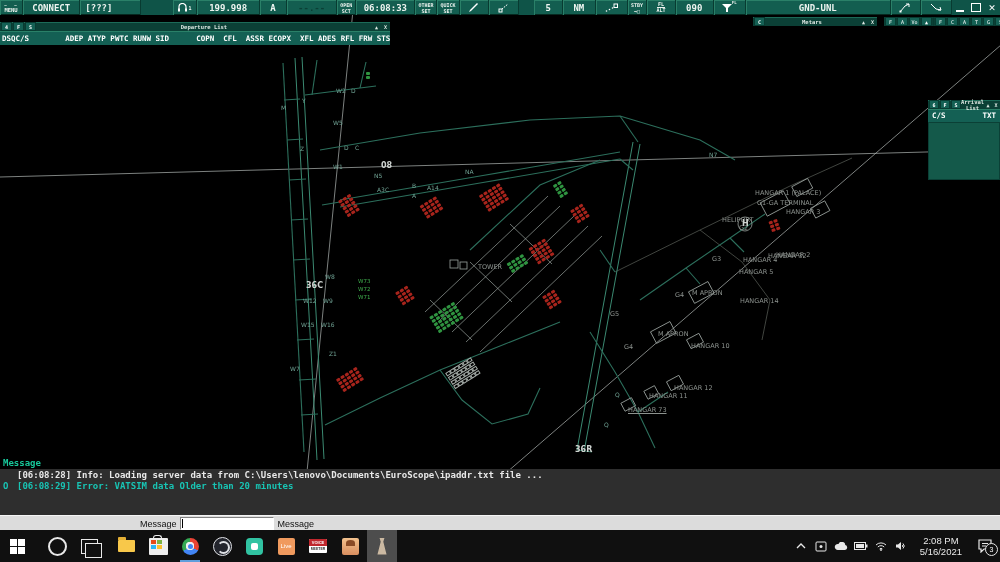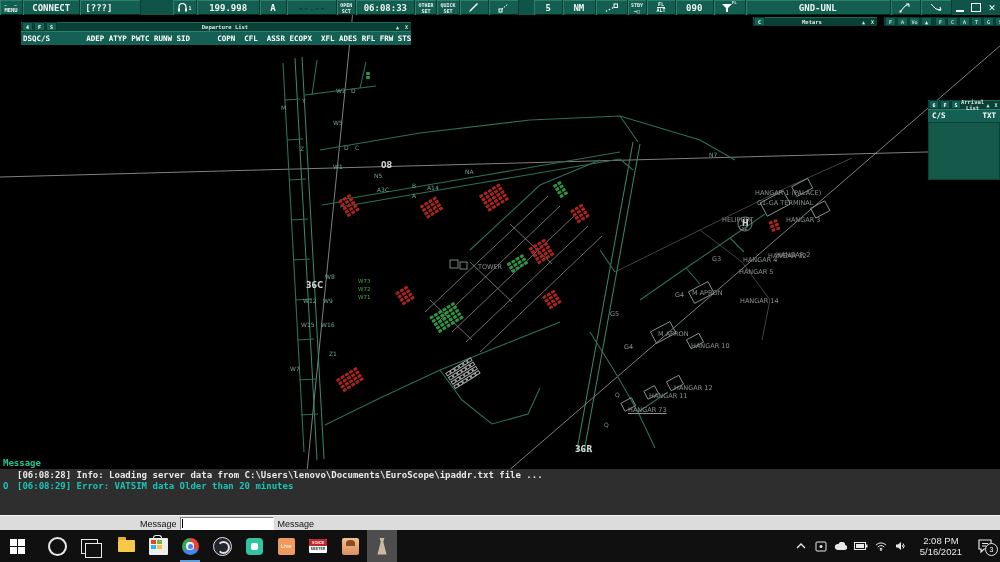--- a/index.html
+++ b/index.html
@@ -29,21 +29,21 @@
 
   
   .es-title{height:9px;background:#0b4036;display:flex;align-items:center;color:#dfe9e4;
             font:bold 5.5px "DejaVu Sans Mono",monospace;box-shadow:inset 0 1px 0 #1c6b58;}
   .es-flag{width:9px;height:7px;margin-left:1px;background:#146054;border:1px solid #083b31;
            display:flex;align-items:center;justify-content:center;font-size:5px;color:#fff;}
   .es-title .t{flex:1;text-align:center;}
   .es-title .mini{width:9px;text-align:center;font-size:5px;}
   .es-header{background:#146054;color:#fff;font:bold 7.5px "DejaVu Sans Mono",monospace;
              display:flex;align-items:center;box-shadow:inset 0 1px 0 #2a8068;}
-  .dep-win{position:absolute;top:22px;left:0;width:390px;z-index:25;margin-left:21px;}
+  .dep-win{position:absolute;top:22px;left:0;width:390px;z-index:25;}
   .dep-win .es-header{height:14px;white-space:pre;overflow:hidden;padding-left:2px;}
   .metars{position:absolute;top:17px;left:753px;width:124px;z-index:25;}
   .minibar{position:absolute;top:17px;display:flex;z-index:25;background:#0b4036;height:9px;align-items:center;}
   .minibar .es-flag{height:7px;}
   .arr-win{position:absolute;top:100px;left:928px;width:72px;z-index:25;}
   .arr-win .es-header{height:13px;justify-content:space-between;padding:0 4px;}
   .arr-body{height:58px;background:#14594a;box-shadow:inset 0 0 0 1px #0b4036;}
 
   
   .radar{position:absolute;top:0;left:0;width:1000px;height:562px;z-index:1;}
@@ -200,21 +200,21 @@
       <rect class="hb" x="460" y="262" width="7" height="7"></rect>
     <circle class="hb" cx="745" cy="224" r="7"></circle>
   </svg>
   <div id="map-labels">
       <span class="ml g" style="left: 478px; top: 263px;">TOWER</span>
       <span class="ml g" style="left: 722px; top: 216px;">HELIPORT</span>
       <span class="ml w" style="left: 742px; top: 219px;">H</span>
       <span class="ml g" style="left: 755px; top: 189px;">HANGAR 1 (PALACE)</span>
       <span class="ml g" style="left: 757px; top: 199px; text-align: right;">G1-GA TERMINAL</span>
       <span class="ml g" style="left: 776px; top: 218px; margin-top: 33px;">HANGAR 2</span>
-      <span class="ml g" style="left: 786px; top: 216px;">HANGAR 3</span>
+      <span class="ml g" style="left: 786px; top: 208px;">HANGAR 3</span>
       <span class="ml g" style="left: 768px; top: 252px;">HANGAR 32</span>
       <span class="ml g" style="left: 743px; top: 256px;">HANGAR 4</span>
       <span class="ml g" style="left: 739px; top: 268px;">HANGAR 5</span>
       <span class="ml g" style="left: 740px; top: 297px;">HANGAR 14</span>
       <span class="ml g" style="left: 691px; top: 342px;">HANGAR 10</span>
       <span class="ml g" style="left: 674px; top: 384px;">HANGAR 12</span>
       <span class="ml g" style="left: 649px; top: 392px;">HANGAR 11</span>
       <span class="ml g" style="left: 628px; top: 406px; text-decoration: underline;">HANGAR 73</span>
       <span class="ml g" style="left: 692px; top: 289px;">M APRON</span>
       <span class="ml g" style="left: 658px; top: 330px;">M APRON</span>

